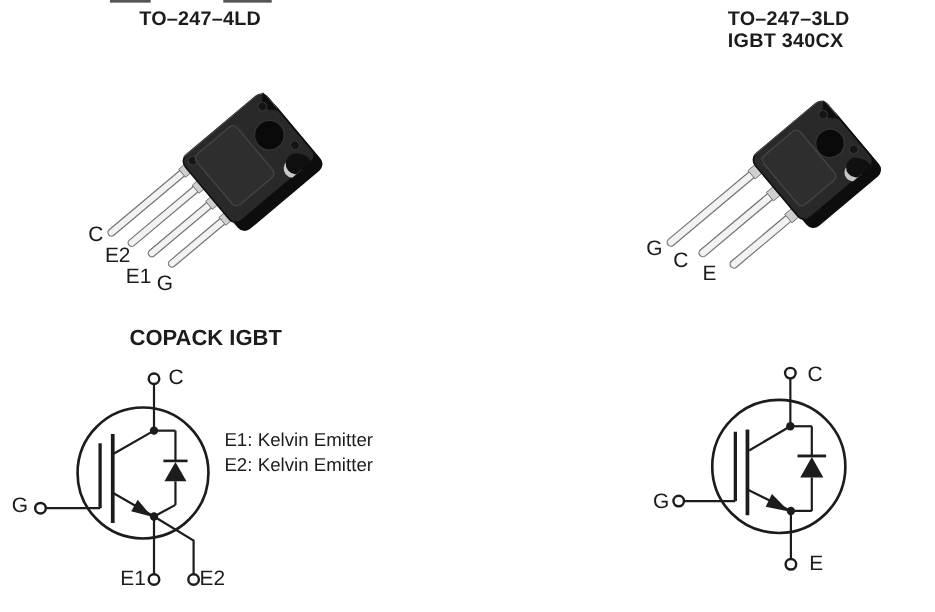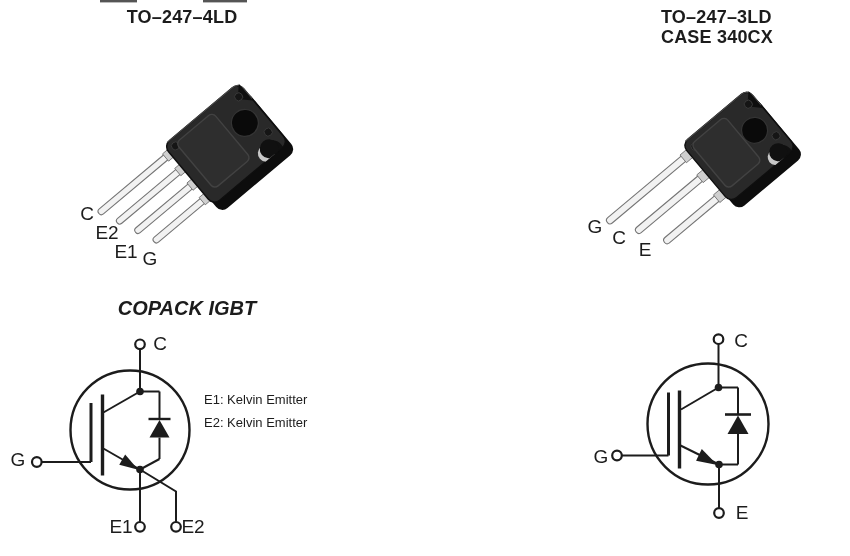--- a/index.html
+++ b/index.html
@@ -24,21 +24,21 @@
   }
   .copack{
     position:absolute;
     transform:translate(-50%,-50%);
     font-weight:bold;
     font-size:20px;
     white-space:nowrap;
   }
   .note{
     position:absolute;
-    font-size:13px;
+    font-size:17px;
     line-height:23px;
     white-space:nowrap;
   }
   .lbl{
     position:absolute;
     transform:translate(-50%,-50%);
     font-size:19px;
     white-space:nowrap;
   }
 </style>
@@ -189,24 +189,24 @@
       <circle cx="719" cy="513" r="4.8" fill="#ffffff" stroke-width="2.2"></circle>
     </g>
   </svg>
 
   <div class="pkg-title" style="left:182px; top:7px;">
     <div>TO–247–4LD</div>
   </div>
 
   <div class="pkg-title" style="left:701px; top:7px;margin-left:16px;">
     <div>TO–247–3LD</div>
-    <div>CASE 340CX</div>
+    <div>IGBT 340CX</div>
   </div>
 
-  <div class="copack" style="left:187px; top:308px;font-style:italic;">COPACK IGBT</div>
+  <div class="copack" style="left:187px; top:308px;">COPACK IGBT</div>
 
   <div class="note" style="left:204px; top:388px;">
     <div>E1: Kelvin Emitter</div>
     <div>E2: Kelvin Emitter</div>
   </div>
 
   <span class="lbl" style="left:87px; top:214px;">C</span>
   <span class="lbl" style="left:107px; top:233px;">E2</span>
   <span class="lbl" style="left:126px; top:252px;">E1</span>
   <span class="lbl" style="left:150px; top:259px;">G</span>

